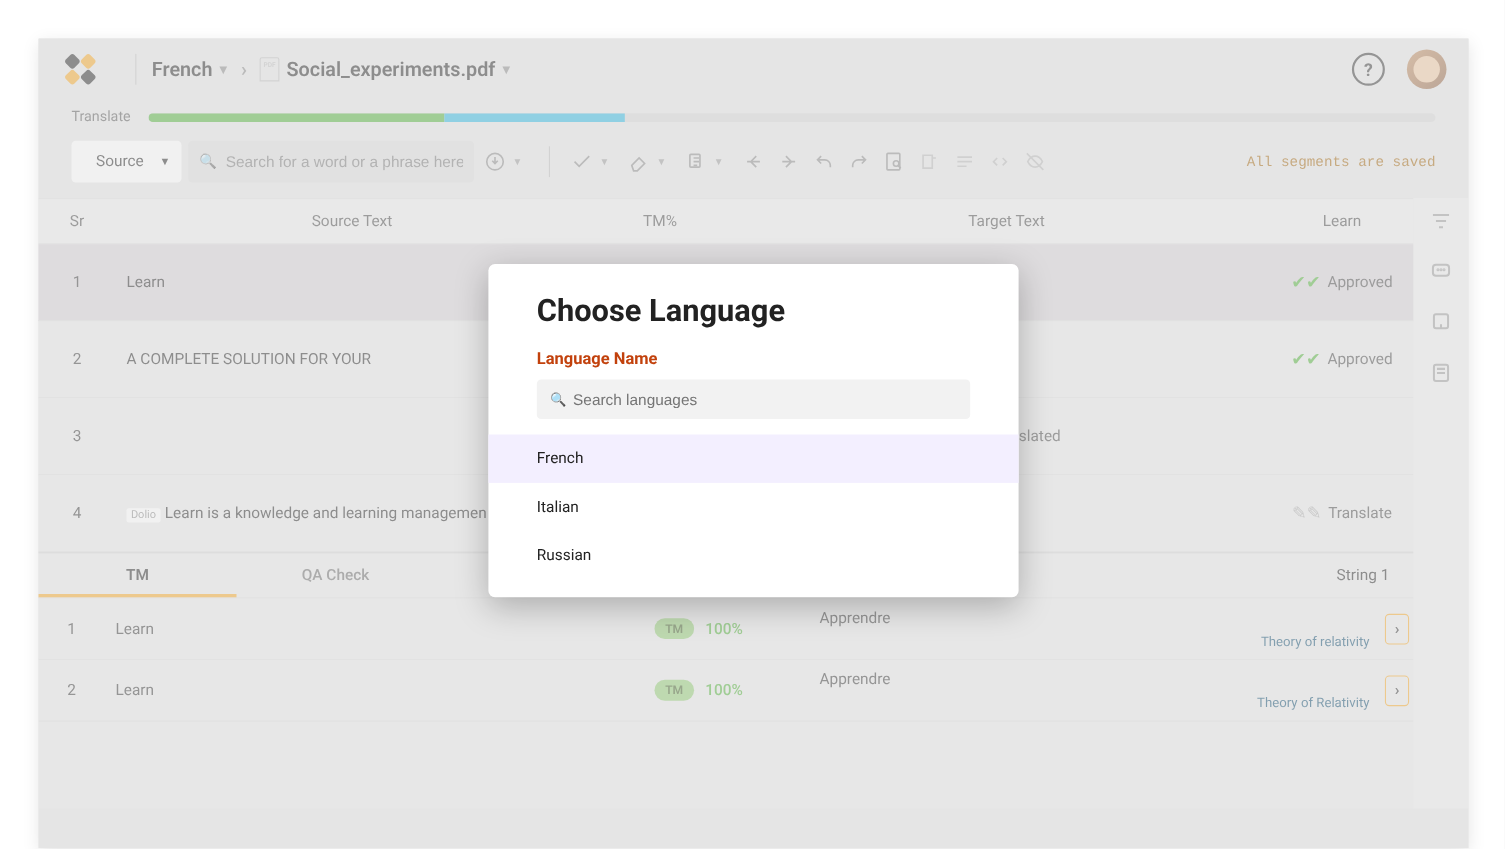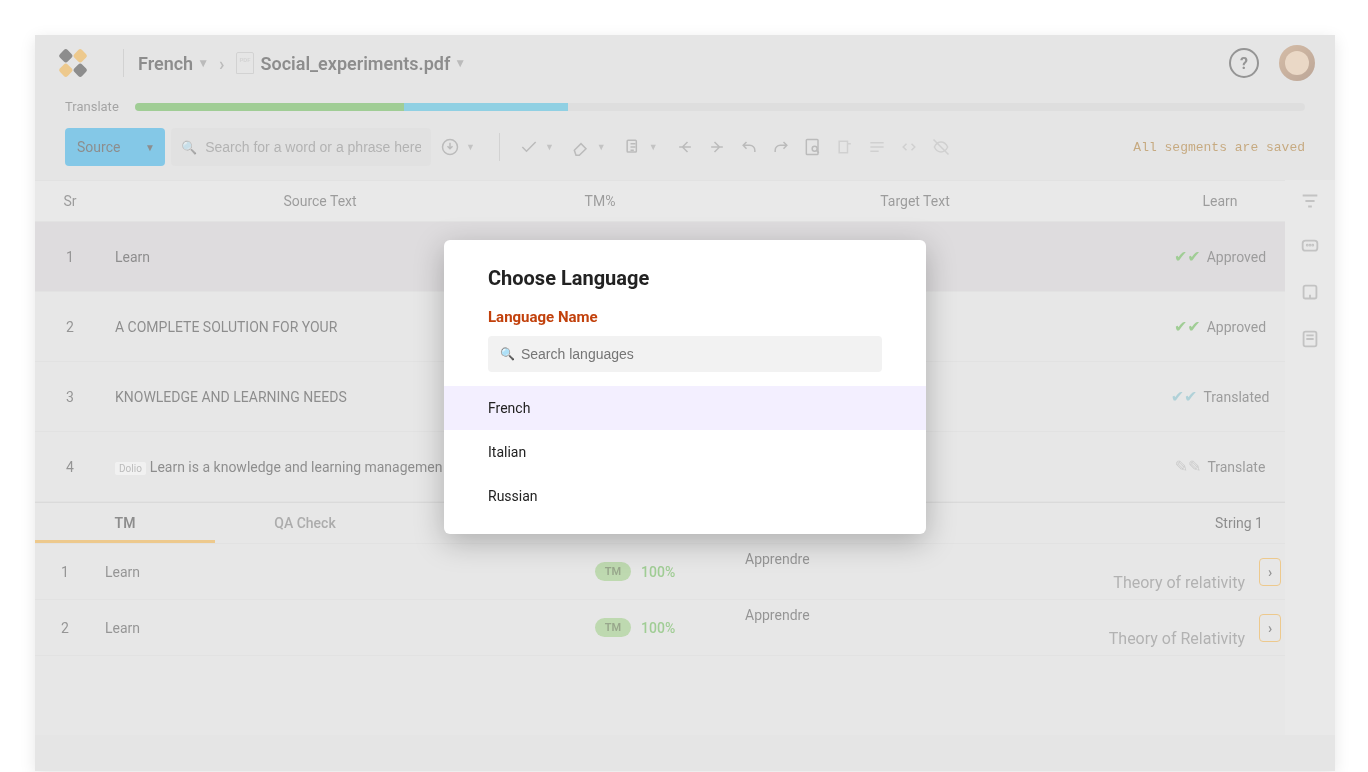--- a/index.html
+++ b/index.html
@@ -45,22 +45,22 @@
 
   
   .progress-row { display:flex; align-items:center; padding:8px 30px; font-size:13px; color:#555;}
   .progress-bar { flex:1; height:8px; background:#d6d6d6; border-radius:4px; margin-left:16px; overflow:hidden; position:relative;}
   .progress-green { position:absolute; left:0; top:0; height:100%; background:#4caf33; }
   .progress-blue  { position:absolute; top:0; height:100%; background:#29b6e0; }
 
   
   .toolbar { display:flex; align-items:center; padding:6px 30px 14px 30px; gap:6px;}
   .source-select{
-    background:#0ea5e9; border-radius:4px; height:38px; padding:0 24px 0 12px;
-    display:flex; align-items:center; font-size:14px; color:#222; position:relative; min-width:100px;
+    background:#ffffff; border-radius:4px; height:38px; padding:0 24px 0 12px;
+    display:flex; align-items:center; font-size:14px; color:#222; position:relative; min-width:100px;justify-content:center;
   }
   .source-select .tri{ position:absolute; right:10px; font-size:10px;}
   .search-box{
     flex:0 0 260px; height:38px; background:#dcdcdc; border-radius:4px;
     display:flex; align-items:center; padding:0 10px; font-size:14px; color:#888;
   }
   .search-box .mag{ margin-right:8px; font-size:13px; color:#666;}
   .search-box input{ border:none; background:transparent; outline:none; width:100%; font-size:14px; color:#333;}
   .toolbar-sep{ width:1px; height:28px; background:#bbb; margin:0 10px;}
   .tb-btn{ width:26px; height:26px; display:flex; align-items:center; justify-content:center; color:#888; font-size:18px; }
@@ -114,34 +114,34 @@
     grid-template-columns: 60px 440px 200px 520px 30px;
     border-top:1px solid #ddd; background:#e9e9e9; font-size:14px; align-items:center;
     min-height:56px;
   }
   .brow .sr{ text-align:center;}
   .brow .src{ padding:6px 10px;}
   .brow .tm-cell{ display:flex; align-items:center; justify-content:center; gap:10px;}
   .tm-pill{ background:#8ec96f; color:#3a5a1f; font-size:11px; font-weight:600; padding:3px 10px; border-radius:10px;}
   .tm-pct{ color:#4caf33; font-weight:500;}
   .brow .tgt{ padding:4px 10px; display:flex; flex-direction:column; align-items:flex-start;}
-  .brow .theory{ align-self:flex-end; font-size:16px; color:#737373; margin-top:6px;}
+  .brow .theory{ align-self:flex-end; font-size:12px; color:#0c4a6e; margin-top:6px;}
   .brow .go{ display:flex; align-items:center; justify-content:center;}
   .go-btn{ width:22px; height:28px; border:1.5px solid #f5a623; border-radius:4px; display:flex; align-items:center; justify-content:center; color:#333; font-weight:bold;}
 
   
   .overlay{
     position:absolute; inset:0; background:rgba(230,230,230,0.55);
     display:flex; align-items:flex-start; justify-content:center; padding-top:205px;
   }
   .modal{
     width:482px; background:#fff; border-radius:6px; box-shadow:0 8px 30px rgba(0,0,0,0.25);
     padding:26px 0 16px 0;
   }
-  .modal h2{ font-size:20px; font-weight:700; color:#222; padding:0 44px 18px 44px;}
+  .modal h2{ font-size:28px; font-weight:700; color:#222; padding:0 44px 18px 44px;}
   .modal h3{ font-size:15px; font-weight:700; color:#c2410c; padding:0 44px 10px 44px;}
   .modal .msearch{
     margin:0 44px 14px 44px; background:#f2f2f2; border-radius:4px; height:36px;
     display:flex; align-items:center; padding:0 12px; font-size:14px; color:#888;
   }
   .modal .msearch input{ border:none; background:transparent; outline:none; flex:1; font-size:14px;}
   .lang-item{ padding:14px 44px; font-size:14px; color:#222; cursor:pointer;}
   .lang-item.sel{ background:#f3efff;}
   .modal-actions{ display:flex; justify-content:flex-end; padding:14px 28px 4px 28px;}
   .cancel-btn{ color:#4a2fd6; font-weight:700; font-size:14px; letter-spacing:0.5px; background:none; border:none; cursor:pointer;}
@@ -299,21 +299,20 @@
     <div class="src">A COMPLETE SOLUTION FOR YOUR</div>
     <div></div>
     <div class="tgt">OTRE</div>
     <div class="act">
               <span class="status-icon status-approved">✔✔</span>
               <span>Approved</span>
             </div>
           </div>
           <div class="trow">
     <div class="sr">3</div>
-    <div class="src">KNOWLEDGE AND LEARNING NEEDS</div>
     <div></div>
     <div class="tgt">TISSAGE</div>
     <div class="act">
               <span class="status-icon status-translated">✔✔</span>
               <span>Translated</span>
             </div>
           </div>
           <div class="trow">
     <div class="sr">4</div>
     <div class="src"><span class="badge-tag">Dolio</span>Learn is a knowledge and learning managemen</div>

